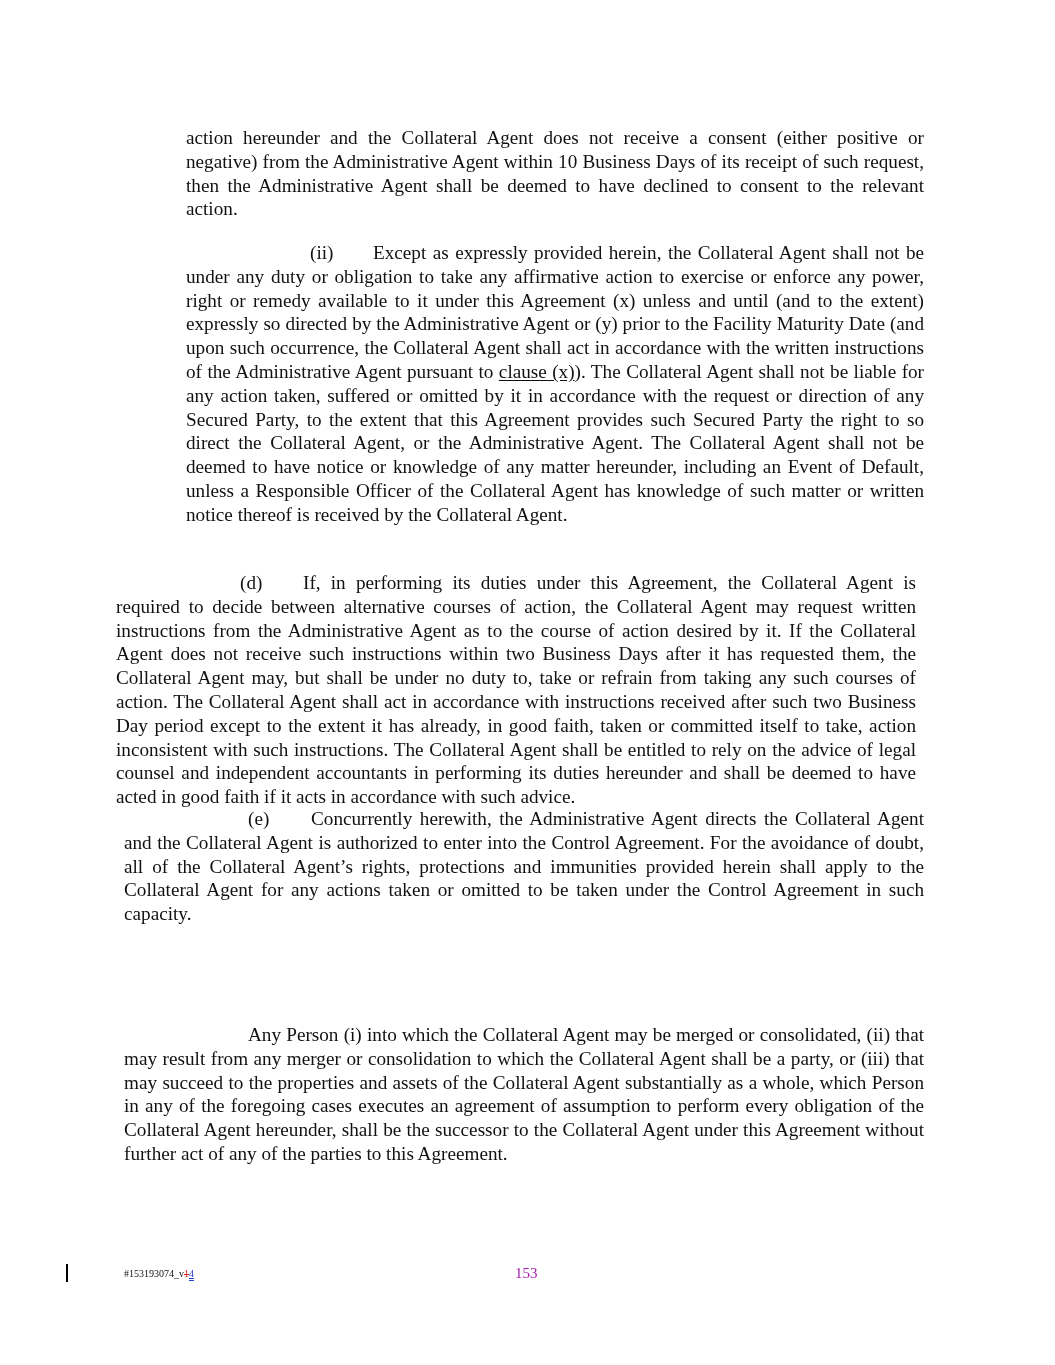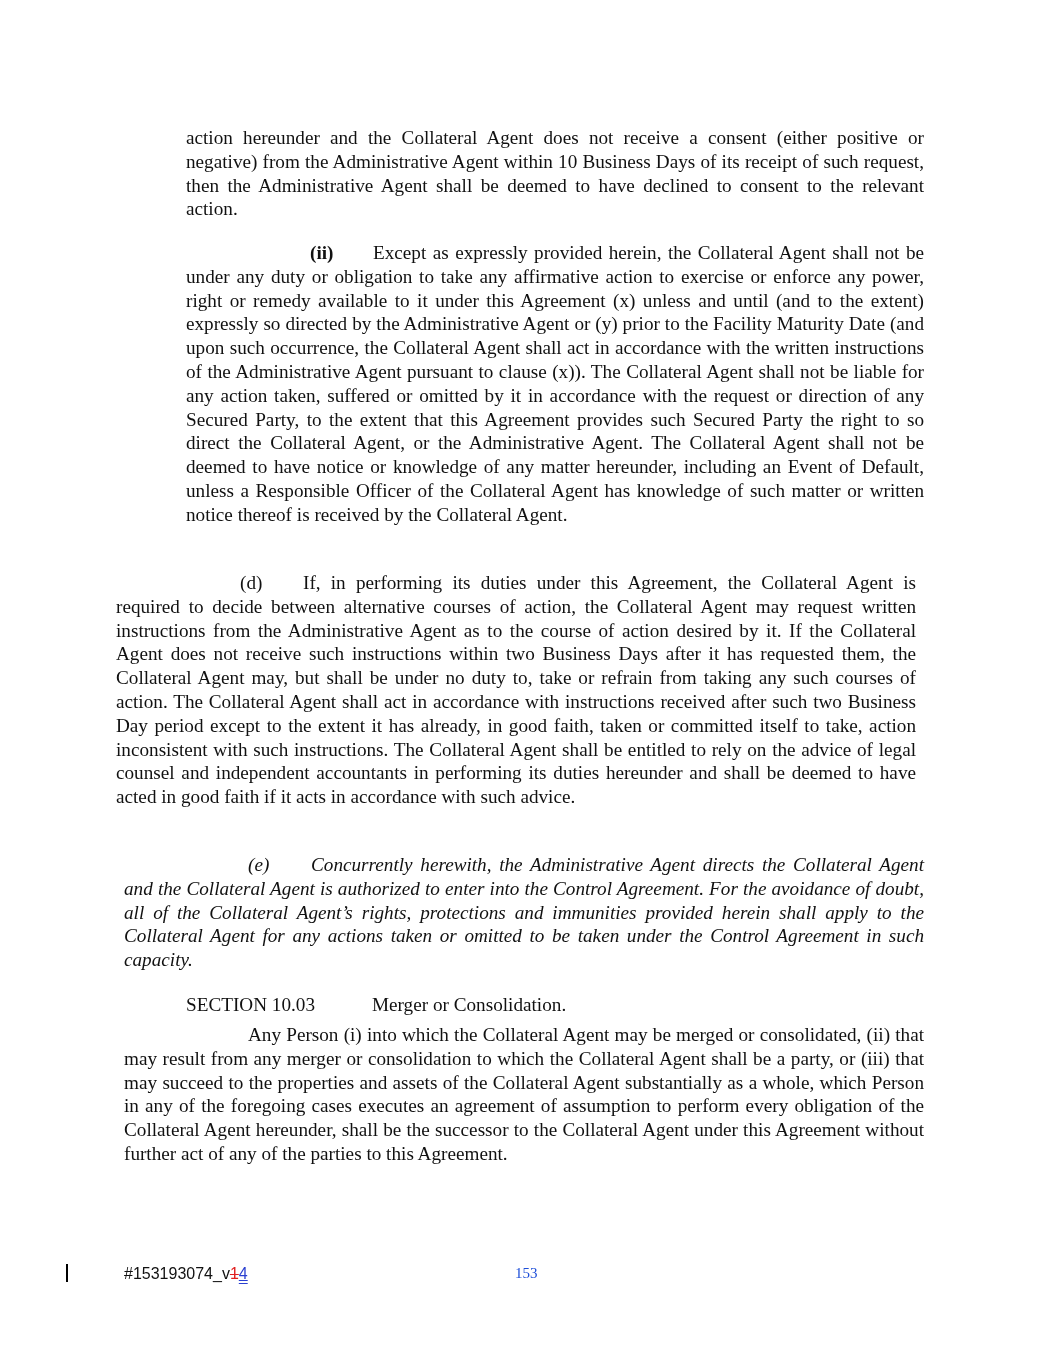--- a/index.html
+++ b/index.html
@@ -6,58 +6,57 @@
   body { width: 1055px; height: 1365px; position: relative; overflow: hidden; }
   .page {
     position: absolute; left: 0; top: 0; width: 848px; height: 1365px;
     font-family: "Liberation Serif", "DejaVu Serif", serif;
     font-size: 19.2px; line-height: 23.8px; color: #111111;
   }
   .para { position: absolute; text-align: justify; margin: 0; }
   .p1 { left: 186px; top: 126px; width: 738px; }
   .p2 { left: 186px; top: 241px; width: 738px; }
   .p3 { left: 116px; top: 571px; width: 800px; }
-  .p4 { left: 124px; top: 853px; width: 800px; font-style: italic; }
+  .p4 { left: 124px; top: 807px; width: 800px; }
   .p5 { left: 124px; top: 1023px; width: 800px; }
   .heading { position: absolute; left: 186px; top: 993px; white-space: nowrap; }
   .heading .sec-num { display: inline-block; width: 186px; }
-  .u { text-underline-offset: 2px; }
+  .u { text-decoration: underline; text-underline-offset: 2px; }
   .tab-ii { display: inline-block; width: 124px; }
-  .label-ii { display: inline-block; width: 63px; font-weight: bold; }
+  .label-ii { display: inline-block; width: 63px; }
   .indent-d { display: inline-block; width: 124px; }
   .label-d { display: inline-block; width: 63px; }
   .indent-any { display: inline-block; width: 124px; }
   .change-bar { position: absolute; left: 66px; top: 1264px; width: 2px; height: 18px; background: #000; }
   .footer-id {
     position: absolute; left: 124px; top: 1265px;
-    font-family: Liberation Sans, sans-serif; font-size: 16px; line-height: 18px; color: #111;
+    font-family: Liberation Serif, serif; font-size: 10px; line-height: 18px; color: #111;
   }
   .del { color: #e02020; text-decoration: line-through; }
   .ins { color: #2a3fd0; text-decoration: underline double; }
   .page-num {
     position: absolute; left: 515px; top: 1264px;
-    font-family: "Liberation Serif", "DejaVu Serif", serif; font-size: 15px; line-height: 18px; color: #1d4ed8;
+    font-family: "Liberation Serif", "DejaVu Serif", serif; font-size: 15px; line-height: 18px; color: #a21caf;
   }
 </style>
 </head>
 <body>
 
 <div class="page">
 
   <p class="para p1">
     <span>action hereunder and the Collateral Agent does not receive a consent (either positive or negative) from the Administrative Agent within 10 Business Days of its receipt of such request, then the Administrative Agent shall be deemed to have declined to consent to the relevant action.</span>
   </p>
 
   <p class="para p2"><span class="tab-ii"></span><span class="label-ii">(ii)</span><span>Except as expressly provided herein, the Collateral Agent shall not be under any duty or obligation to take any affirmative action to exercise or enforce any power, right or remedy available to it under this Agreement (x) unless and until (and to the extent) expressly so directed by the Administrative Agent or (y) prior to the Facility Maturity Date (and upon such occurrence, the Collateral Agent shall act in accordance with the written instructions of the Administrative Agent pursuant to </span><span class="u">clause (x)</span><span>).  The Collateral Agent shall not be liable for any action taken, suffered or omitted by it in accordance with the request or direction of any Secured Party, to the extent that this Agreement provides such Secured Party the right to so direct the Collateral Agent, or the Administrative Agent.  The Collateral Agent shall not be deemed to have notice or knowledge of any matter hereunder, including an Event of Default, unless a Responsible Officer of the Collateral Agent has knowledge of such matter or written notice thereof is received by the Collateral Agent.</span></p>
 
   <p class="para p3"><span class="indent-d"></span><span class="label-d">(d)</span><span>If, in performing its duties under this Agreement, the Collateral Agent is required to decide between alternative courses of action, the Collateral Agent may request written instructions from the Administrative Agent as to the course of action desired by it.  If the Collateral Agent does not receive such instructions within two Business Days after it has requested them, the Collateral Agent may, but shall be under no duty to, take or refrain from taking any such courses of action.  The Collateral Agent shall act in accordance with instructions received after such two Business Day period except to the extent it has already, in good faith, taken or committed itself to take, action inconsistent with such instructions.  The Collateral Agent shall be entitled to rely on the advice of legal counsel and independent accountants in performing its duties hereunder and shall be deemed to have acted in good faith if it acts in accordance with such advice.</span></p>
 
   <p class="para p4"><span class="indent-d"></span><span class="label-d">(e)</span><span>Concurrently herewith, the Administrative Agent directs the Collateral Agent and the Collateral Agent is authorized to enter into the Control Agreement.  For the avoidance of doubt, all of the Collateral Agent’s rights, protections and immunities provided herein shall apply to the Collateral Agent for any actions taken or omitted to be taken under the Control Agreement in such capacity.</span></p>
 
-  <div class="heading"><span class="sec-num">SECTION 10.03</span><span class="u">Merger or Consolidation</span><span>.</span></div>
 
   <p class="para p5"><span class="indent-any"></span><span>Any Person (i) into which the Collateral Agent may be merged or consolidated, (ii) that may result from any merger or consolidation to which the Collateral Agent shall be a party, or (iii) that may succeed to the properties and assets of the Collateral Agent substantially as a whole, which Person in any of the foregoing cases executes an agreement of assumption to perform every obligation of the Collateral Agent hereunder, shall be the successor to the Collateral Agent under this Agreement without further act of any of the parties to this Agreement.</span></p>
 
   <div class="change-bar"></div>
 
   <div class="footer-id"><span>#153193074_v</span><span class="del">1</span><span class="ins">4</span></div>
 
   <div class="page-num">153</div>
 
 </div>

